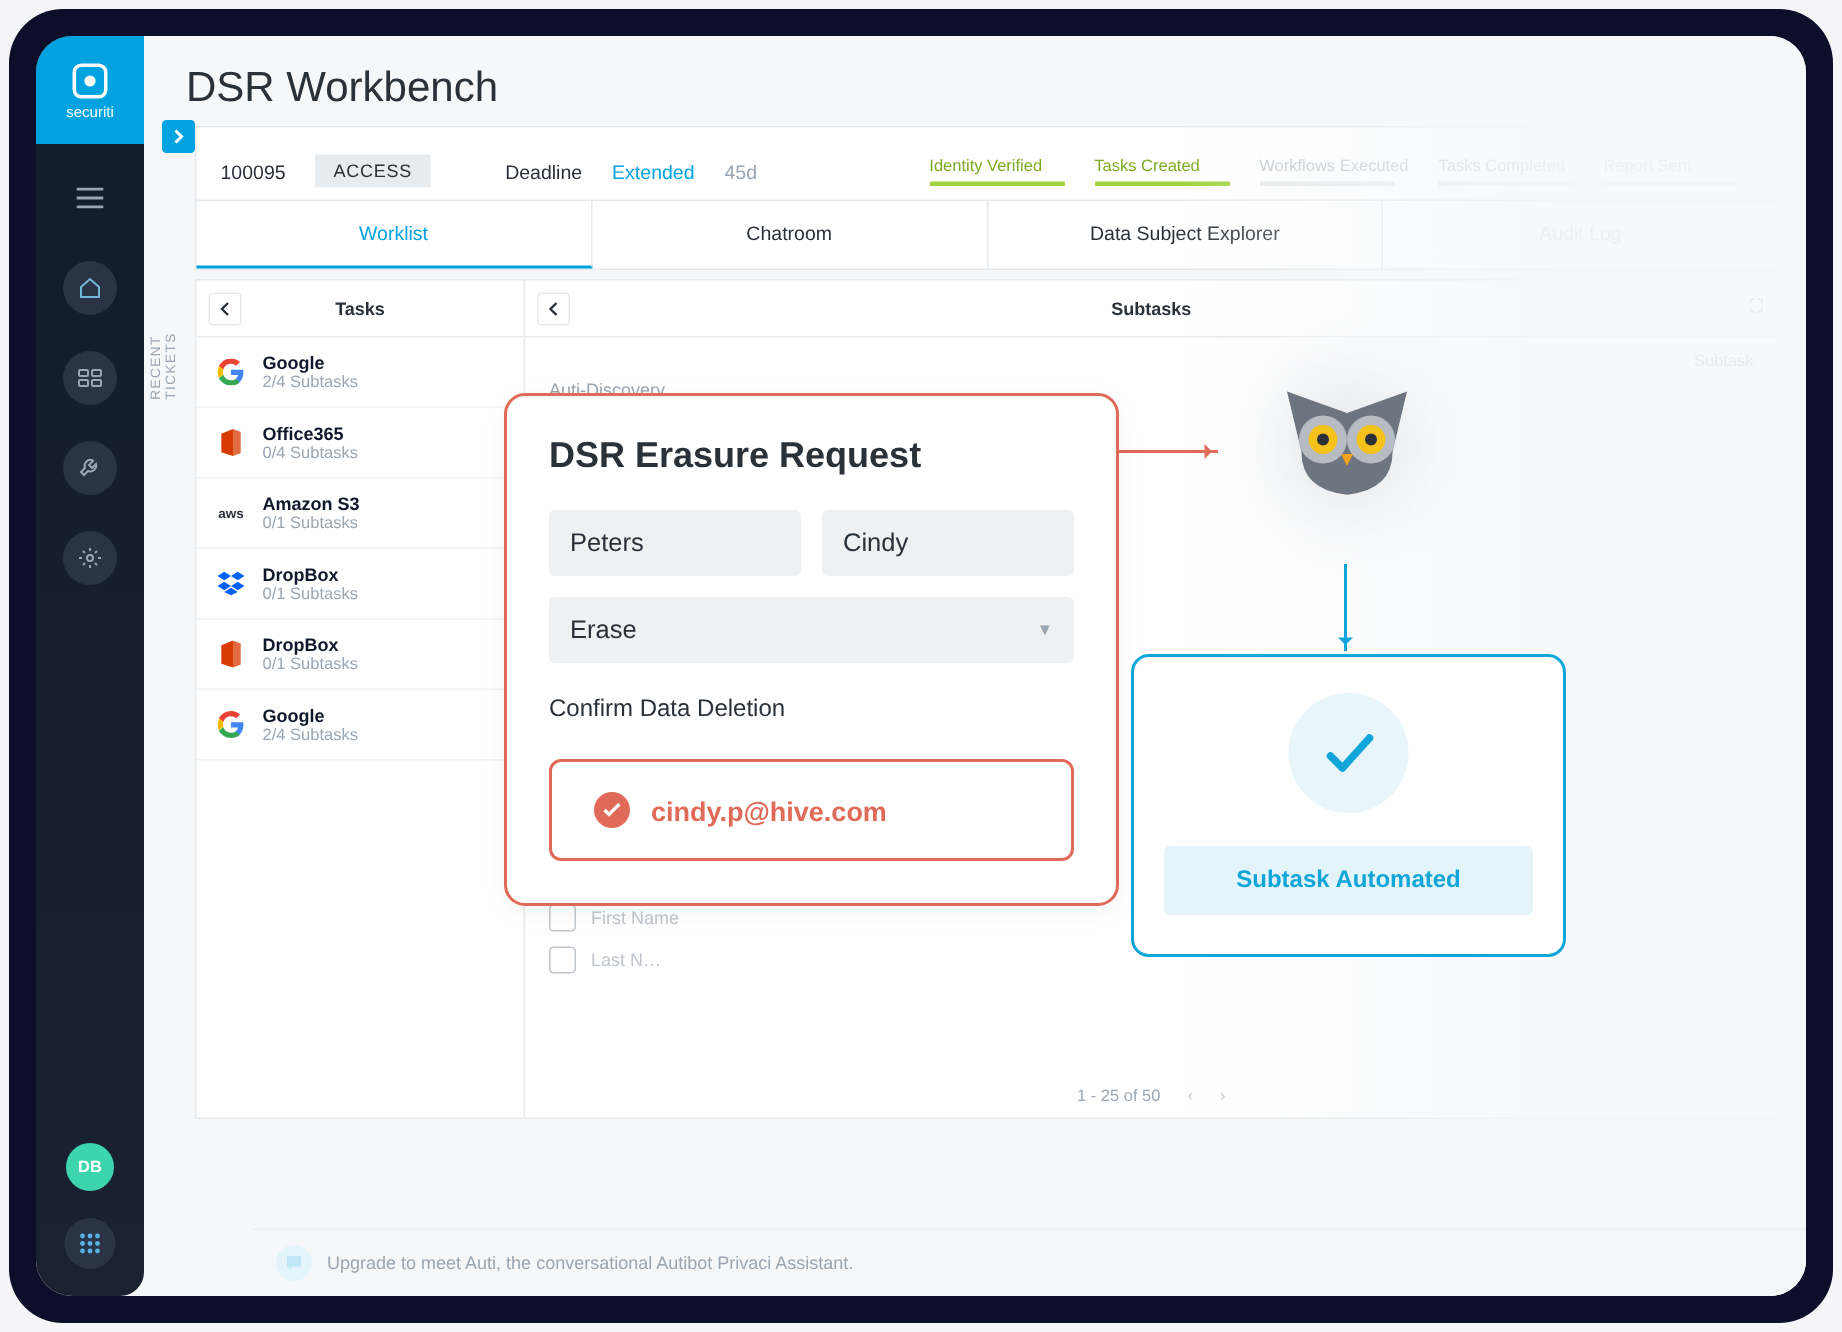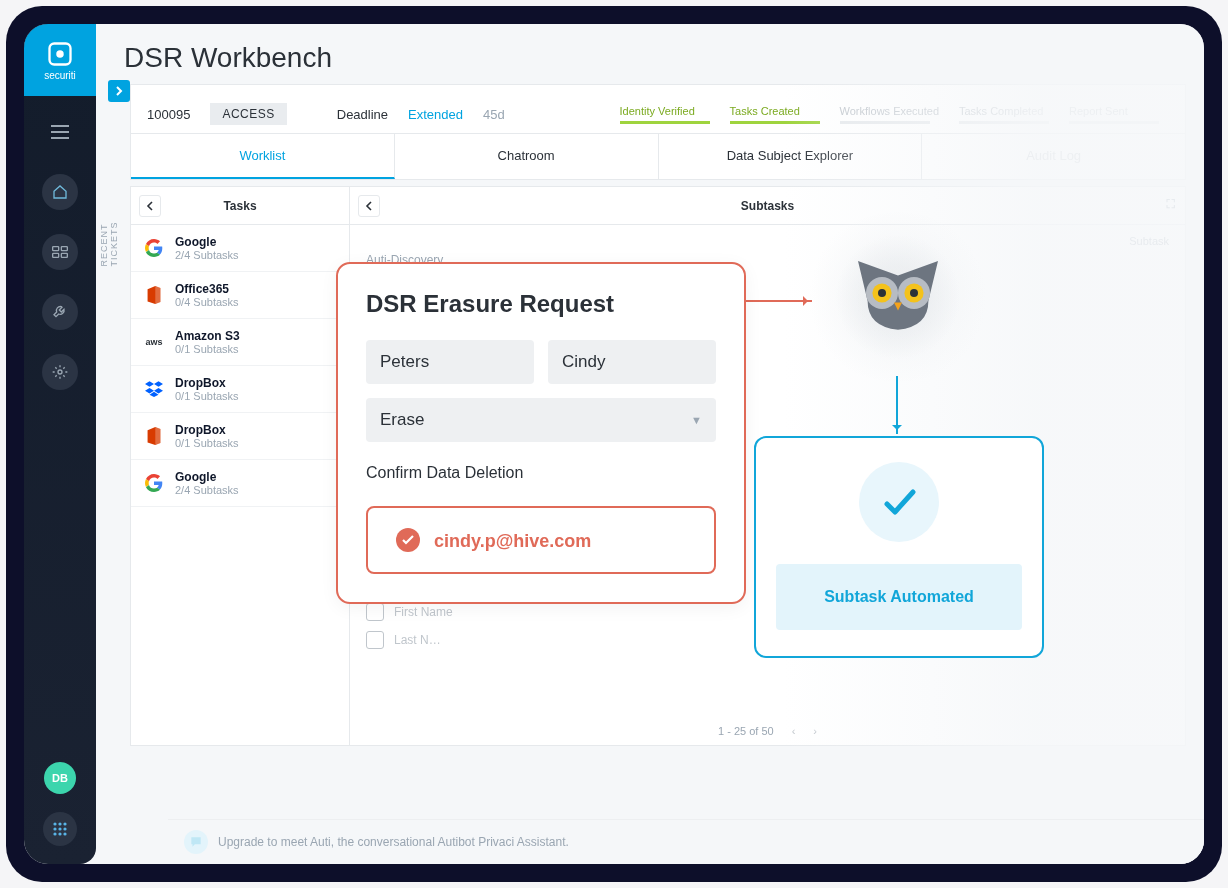--- a/index.html
+++ b/index.html
@@ -244,21 +244,21 @@
     pointer-events:auto;
   }
   .bd-title{font-size:19px;font-weight:700;color:#2b3138;margin-bottom:18px;}
   .bd-tick{
     width:80px;height:80px;border-radius:50%;background:#e8f6fc;
     margin:0 auto 22px; display:flex;align-items:center;justify-content:center;
   }
   .bd-tick svg{width:40px;height:40px;}
   .bd-pill{
     background:#e3f4fb; color:#11a6d9; font-weight:700; font-size:16px;
-    padding:24px 10px; border-radius:4px;
+    padding:14px 10px; border-radius:4px;
   }
   .fadeout{
     position:absolute; top:0; right:0; bottom:0; width:420px;
     background:linear-gradient(90deg, rgba(245,247,249,0) 0%, rgba(245,247,249,0.85) 60%);
     pointer-events:none;
   }
 </style>
 </head>
 <body>
 

